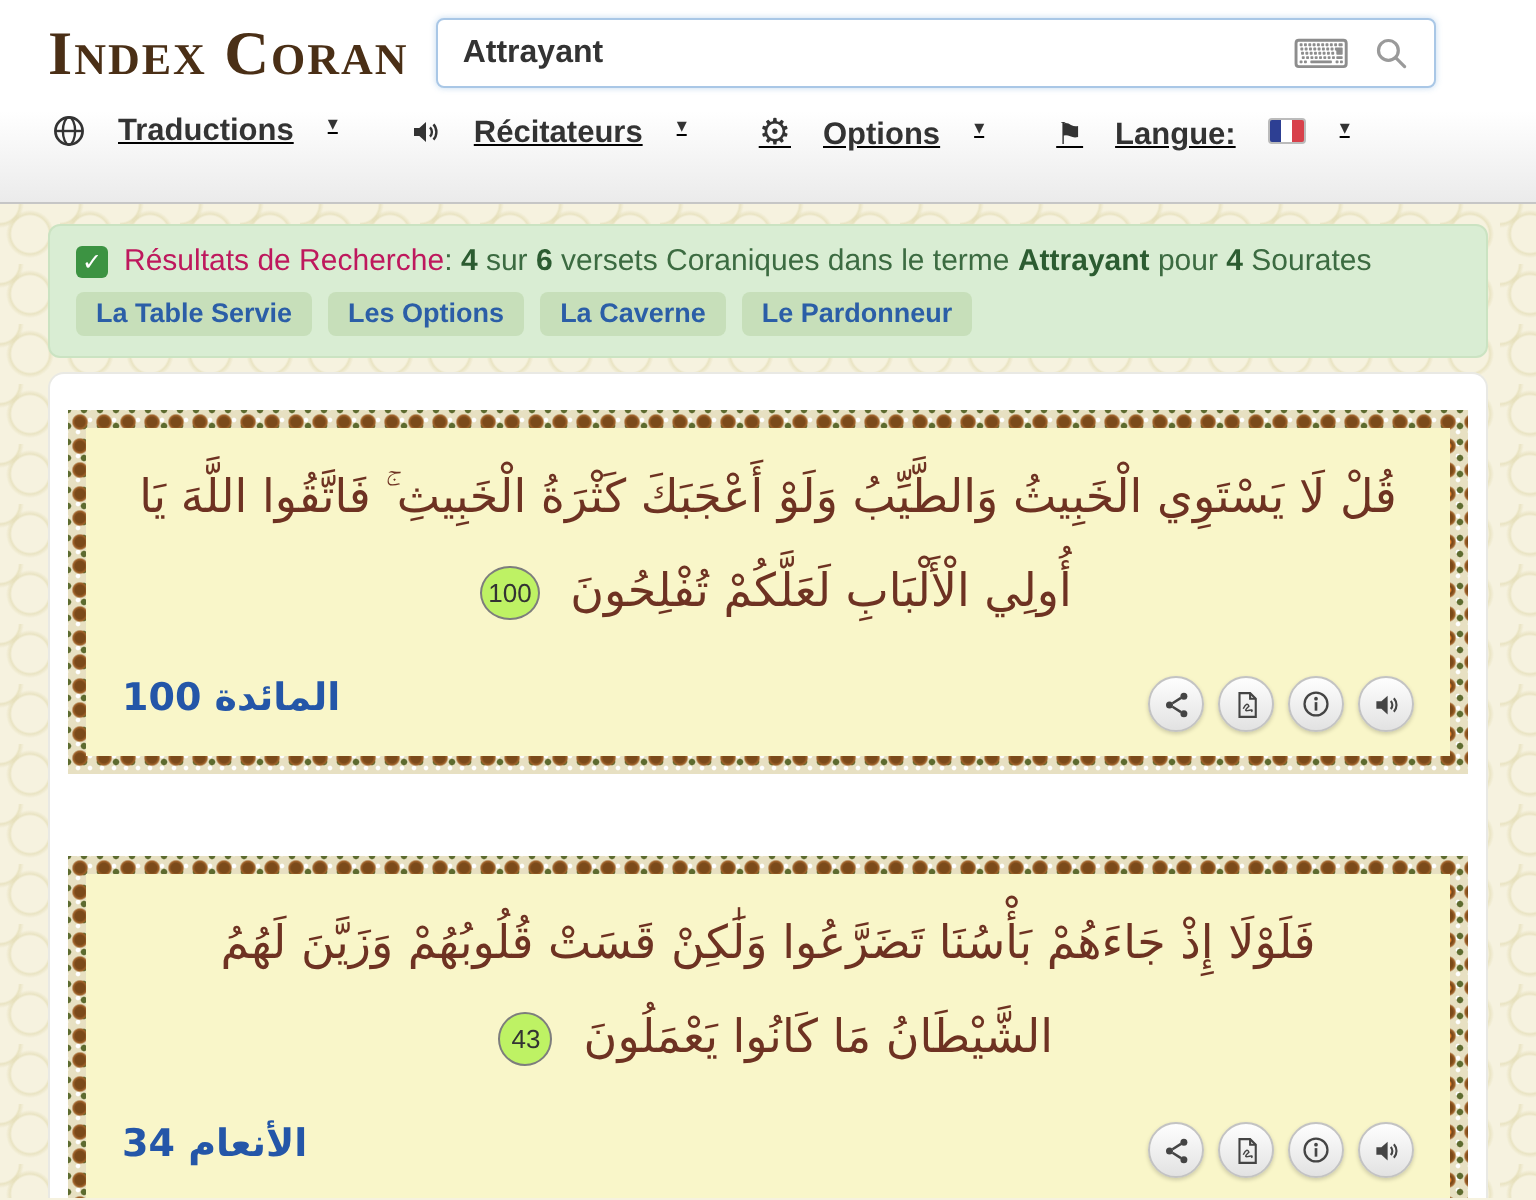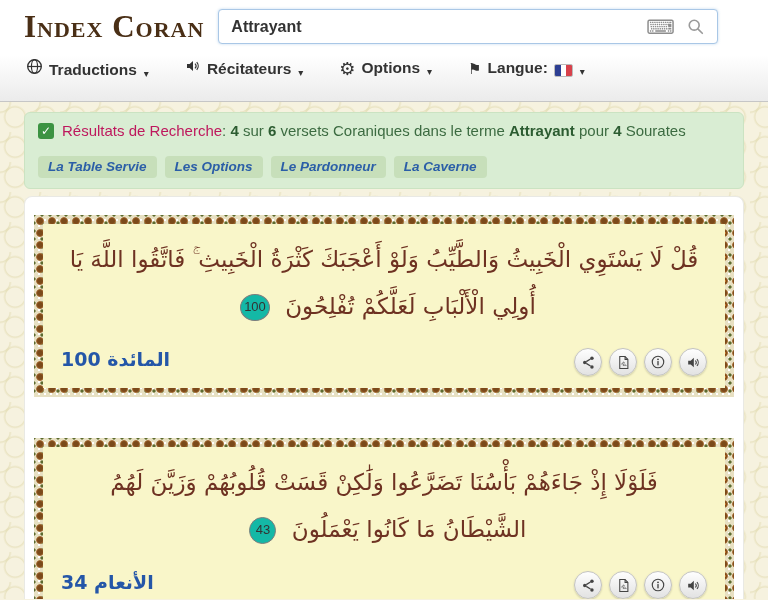--- a/index.html
+++ b/index.html
@@ -37,21 +37,21 @@
     padding:0 72px 0 12px;
   }
   .kbd-icon {
     position:absolute; right:42px; top:4px;
     font-size:20px; color:#8d8d8d; line-height:26px;
     font-family:"DejaVu Sans", sans-serif;
   }
   .mag-icon { position:absolute; right:12px; top:8px; }
 
   .nav-row { display:flex; align-items:center; gap:36px; padding:0 26px; height:48px; }
-  .nav-item { display:flex; align-items:flex-end; gap:6px; cursor:pointer; }
+  .nav-item { display:flex; align-items:flex-start; gap:16px; cursor:pointer;text-decoration:underline; }
   .nav-label { font-size:15.5px; font-weight:bold; color:#333; }
   .caret { font-size:10px; color:#333; margin-left:1px; font-family:"DejaVu Sans", sans-serif; }
   .glyph-icon { color:#333; font-family:"DejaVu Sans", sans-serif; }
   .gear-glyph { font-size:18px; line-height:16px; }
   .flag-glyph { font-size:15px; line-height:16px; }
   .fr-flag {
     width:19px; height:13px; border:1px solid #bbb; border-radius:2px;
     background:linear-gradient(90deg,#2d3f93 0 33%, #ffffff 33% 66%, #d8414b 66% 100%);
   }
 
@@ -71,21 +71,21 @@
     background:#d9edd3; border:1px solid #cbe3c2; border-radius:6px;
   }
   .banner-line1 { display:flex; align-items:center; gap:8px; font-size:15px; color:#3c6b41; flex-wrap:nowrap; white-space:nowrap; }
   .check-box {
     width:16px; height:16px; flex:0 0 16px; background:#3c9342; border-radius:3px;
     color:#fff; font-size:12px; line-height:16px; text-align:center; font-weight:bold;
     font-family:"DejaVu Sans", sans-serif;
   }
   .banner-link { color:#be185d; cursor:pointer; }
   .banner-text b { color:#2c5c31; }
-  .tag-row { display:flex; gap:8px; margin-top:17px;font-style:italic; }
+  .tag-row { display:flex; gap:8px; margin-top:7px; }
   .tag {
     background:#c7dfba; border-radius:4px; padding:3px 10px 4px;
     font-size:13.5px; font-weight:bold; color:#2b5ea7; cursor:pointer;
   }
 
   
   .results-container {
     margin:0 24px; background:#ffffff; border:1px solid #e9e9e4; border-bottom:none;
     border-radius:8px 8px 0 0; padding:18px 9px 9px; min-height:430px;
   }
@@ -110,21 +110,21 @@
   .arabic {
     direction:rtl; text-align:center;
     font-family:"DejaVu Sans", sans-serif;
     font-size:23px; line-height:2.05; color:#6e3222;
     padding:2px 6px 0;
   }
   .vnum {
     display:inline-flex; align-items:center; justify-content:center;
     min-width:27px; height:27px; padding:0 3px;
     border:1.5px solid #7d7d7d; border-radius:50%;
-    background:#14b8a6; color:#333;
+    background:#bef264; color:#333;
     font-family:"Liberation Sans", sans-serif;
     font-size:13px; font-weight:normal;
     margin:0 8px; vertical-align:middle;
   }
   .card-footer { display:flex; justify-content:space-between; align-items:flex-start; }
   .surah-ref {
     direction:rtl; font-family:"DejaVu Sans", sans-serif;
     font-size:19px; font-weight:bold; color:#2456a8; cursor:pointer;
   }
   .icon-btns { display:flex; gap:7px; }
@@ -194,22 +194,22 @@
 <div class="content">
 
   <div class="banner">
     <div class="banner-line1">
       <span class="check-box">✓</span>
       <span class="banner-text"><a class="banner-link">Résultats de Recherche</a><span>: </span><b>4</b><span> sur </span><b>6</b><span> versets Coraniques dans le terme </span><b>Attrayant</b><span> pour </span><b>4</b><span> Sourates</span></span>
     </div>
     <div class="tag-row">
       <span class="tag">La Table Servie</span>
       <span class="tag">Les Options</span>
+      <span class="tag">La Caverne</span>
       <span class="tag">Le Pardonneur</span>
-      <span class="tag">La Caverne</span>
     </div>
   </div>
 
   <div class="results-container">
 
     <div class="card">
       <div class="card-inner">
         <div class="arabic" dir="rtl">
           <span>قُلْ لَا يَسْتَوِي الْخَبِيثُ وَالطَّيِّبُ وَلَوْ أَعْجَبَكَ كَثْرَةُ الْخَبِيثِ ۚ فَاتَّقُوا اللَّهَ يَا أُولِي الْأَلْبَابِ لَعَلَّكُمْ تُفْلِحُونَ</span>
           <span class="vnum">100</span>

